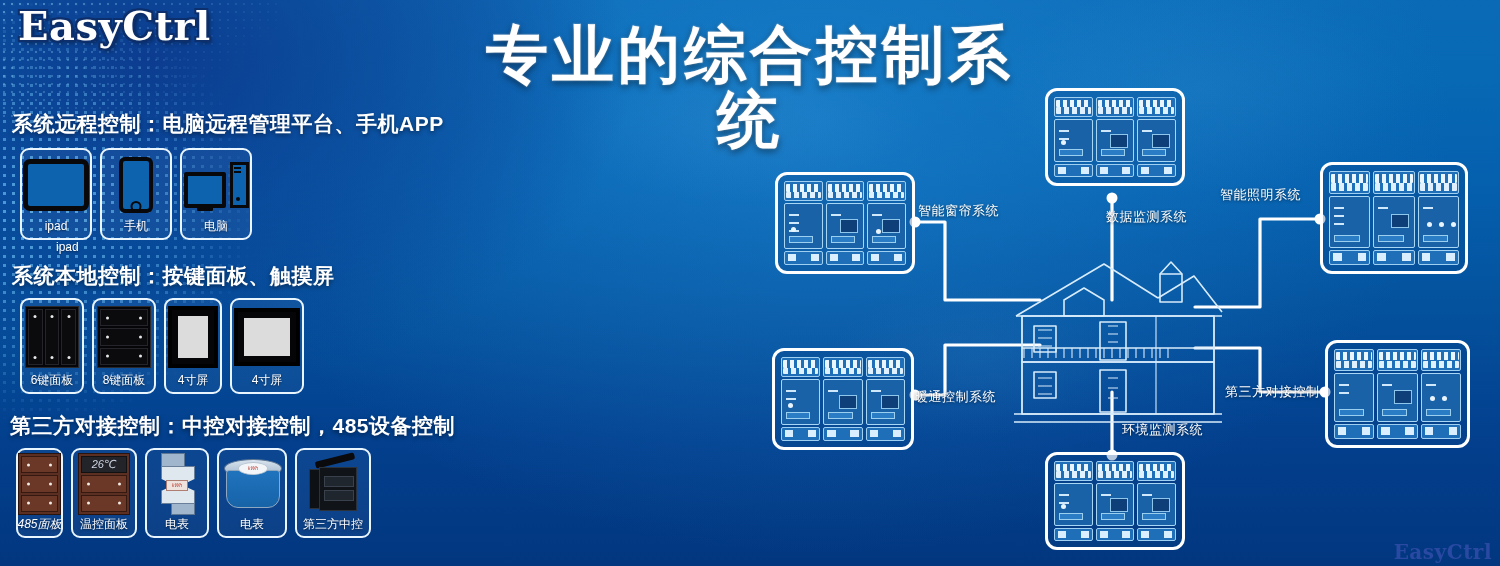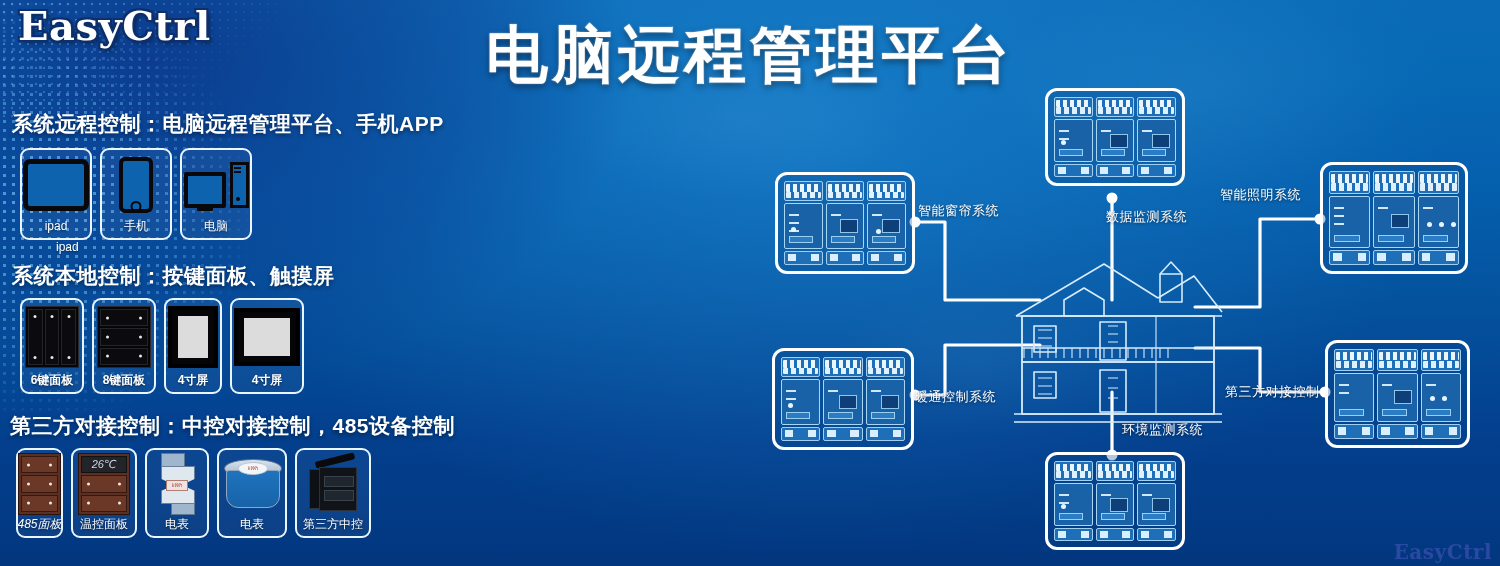--- a/index.html
+++ b/index.html
@@ -175,21 +175,21 @@
 <body>
 
 <div id="stage">
 
   <div class="mapwash"></div>
   <div class="halftone"></div>
   <div class="halftone2"></div>
 
   <div class="brand">EasyCtrl</div>
 
-  <div class="headline">电脑远程管理平台</div>
+  <div class="headline">专业的综合控制系统</div>
 
   <div class="sec-title" style="left:12px;top:110px;">系统远程控制：电脑远程管理平台、手机APP</div>
 
   <div class="cardrow" style="left:20px;top:148px;">
     <div class="card" style="width:72px;height:92px;">
       <span class="glyph">
           <span class="g-ipad"></span>
         </span>
       <span class="cap">ipad</span>
     </div>
@@ -206,21 +206,21 @@
             <span class="g-tower"></span>
           </span>
       </span>
       <span class="cap">电脑</span>
     </div>
   </div>
   <div class="subcap" style="left:56px;top:240px;">ipad</div>
 
   <div class="sec-title" style="left:12px;top:262px;">系统本地控制：按键面板、触摸屏</div>
 
-  <div class="cardrow" style="left:20px;top:298px;font-weight:bold;">
+  <div class="cardrow" style="left:20px;top:298px;">
     <div class="card" style="width:64px;height:96px;">
       <span class="glyph">
         <span class="g-kp6">
             <i class="col"></i>
             <i class="col"></i>
             <i class="col"></i>
           </span>
       </span>
       <span class="cap">6键面板</span>
     </div>

